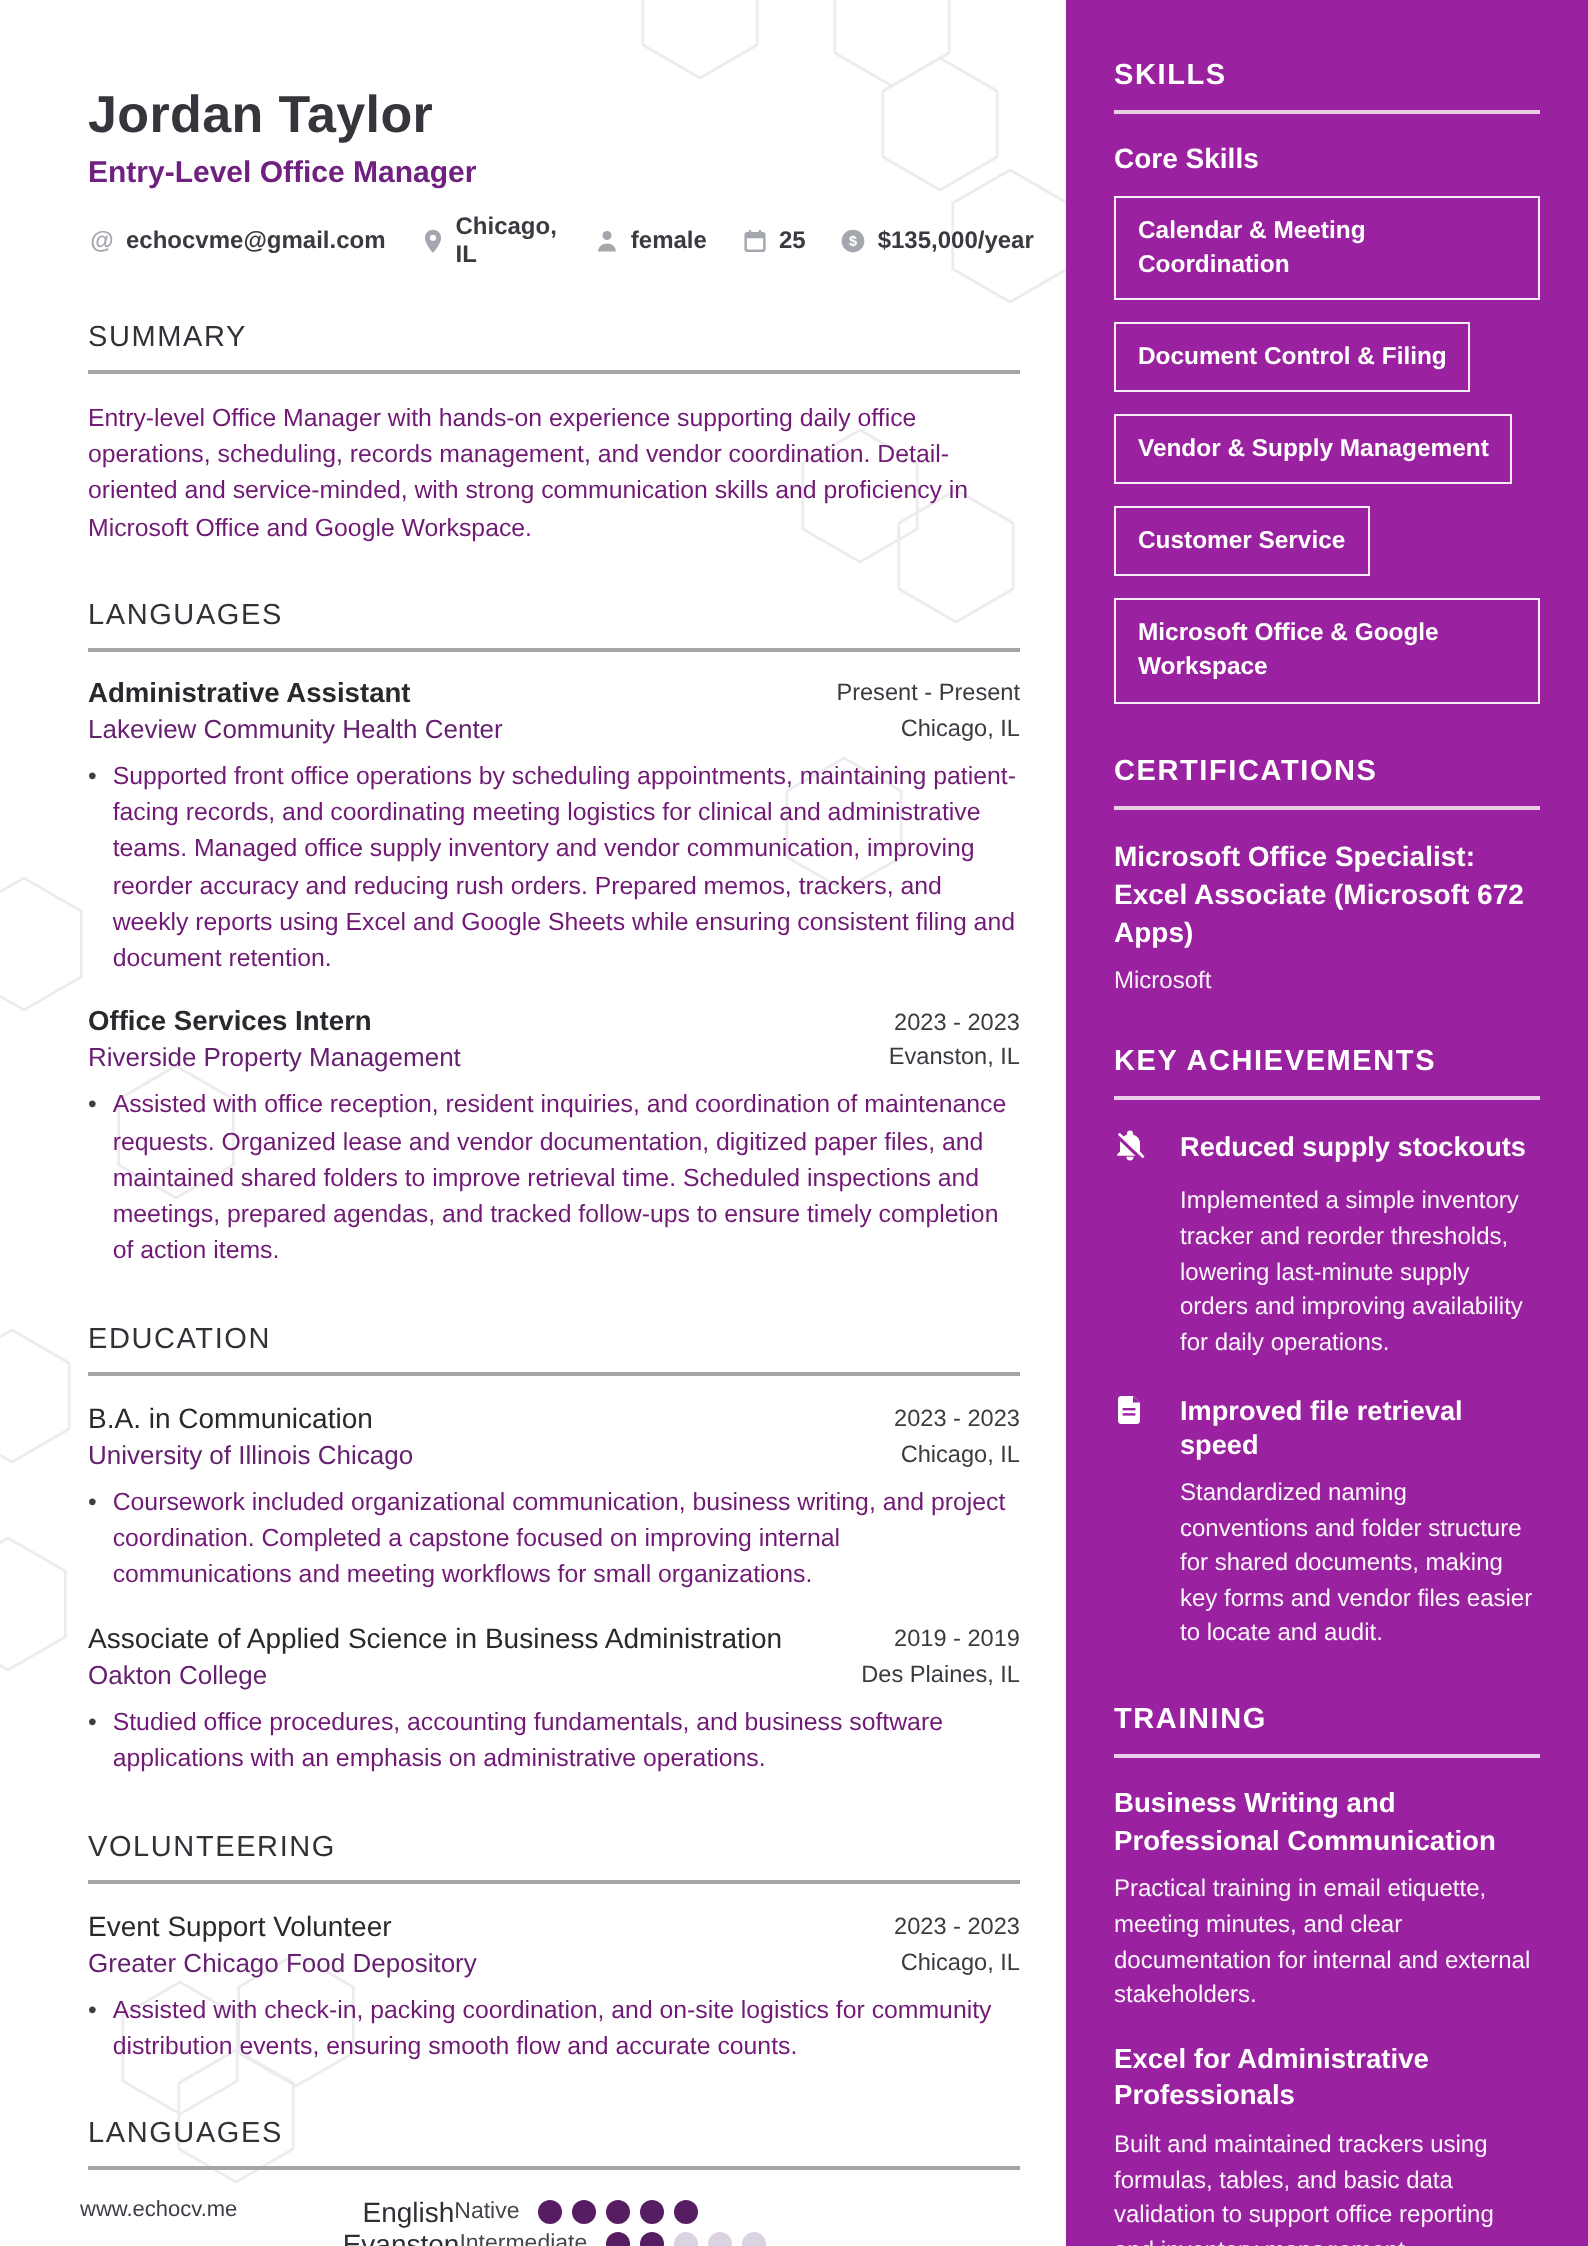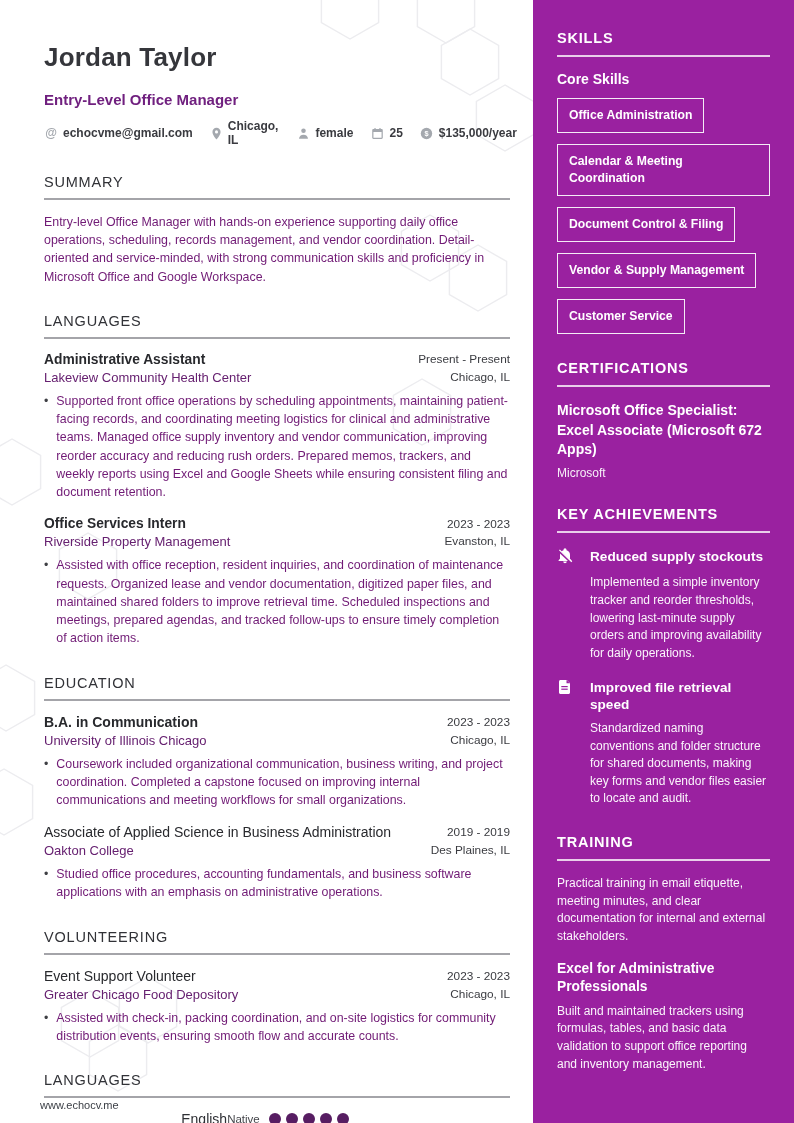--- a/index.html
+++ b/index.html
@@ -11,21 +11,21 @@
   }
   .hex-bg { position:absolute; inset:0; z-index:0; pointer-events:none; }
   .hex-bg polygon { fill:none; stroke:#ececef; stroke-width:1.4; }
 
   
   .left {
     position:relative; z-index:1; width:533px; flex:0 0 533px;
     padding:42px 23px 0 44px;
   }
   .name { font-size:26px; font-weight:700; color:#35363b; letter-spacing:.2px; }
-  .job-title { margin-top:18px; font-size:15px; font-weight:700; color:var(--accent-purple,#70207f); }
+  .job-title { margin-top:5px; font-size:15px; font-weight:700; color:var(--accent-purple,#70207f); }
   .contact-row { display:flex; align-items:center; gap:17px; margin-top:11px; }
   .contact-item { display:flex; align-items:center; gap:5px; }
   .contact-item .cicon { width:14px; height:14px; display:inline-flex; align-items:center; justify-content:center; color:#a4a8ae; font-size:12px; font-weight:700; }
   .contact-item .cicon svg { width:13px; height:13px; fill:#a4a8ae; }
   .contact-item .cval { font-size:12px; font-weight:700; color:#3a3b40; }
 
   .lsection { margin-top:27px; }
   .lsection h2 {
     font-size:14.5px; font-weight:500; color:#313237; letter-spacing:.8px;
   }
@@ -190,21 +190,21 @@
         </div>
       </div>
     </div>
 
     <div class="lsection">
       <h2>EDUCATION</h2>
       <hr class="lrule">
 
       <div class="entry">
         <div class="entry-head">
-          <span class="entry-title" style="font-weight:700; font-size:14px;">B.A. in Communication</span>
+          <span class="entry-title" style="font-weight:400; font-size:14px;">B.A. in Communication</span>
           <span class="entry-dates">2023 - 2023</span>
         </div>
         <div class="entry-head">
           <span class="entry-org">University of Illinois Chicago</span>
           <span class="entry-loc">Chicago, IL</span>
         </div>
         <div class="bullet">
           <span class="bullet-dot">•</span>
           <span class="bullet-text">Coursework included organizational communication, business writing, and project coordination. Completed a capstone focused on improving internal communications and meeting workflows for small organizations.</span>
         </div>
@@ -275,25 +275,25 @@
       </div>
     </div>
   </div>
 
   <aside class="right">
 
     <div class="rsection">
       <h2>SKILLS</h2>
       <div class="skill-group-label">Core Skills</div>
       <div class="chips">
-        <div class="chip">Office Administration</div>
         <div class="chip">Calendar &amp; Meeting Coordination</div>
         <div class="chip">Document Control &amp; Filing</div>
         <div class="chip">Vendor &amp; Supply Management</div>
         <div class="chip">Customer Service</div>
+        <div class="chip">Microsoft Office &amp; Google Workspace</div>
       </div>
     </div>
 
     <div class="rsection">
       <h2>CERTIFICATIONS</h2>
       <div class="cert-title">Microsoft Office Specialist: Excel Associate (Microsoft 672 Apps)</div>
       <div class="cert-issuer">Microsoft</div>
     </div>
 
     <div class="rsection">
@@ -321,20 +321,21 @@
           </span>
           <span class="achv-title">Improved file retrieval speed</span>
           <span class="achv-text">Standardized naming conventions and folder structure for shared documents, making key forms and vendor files easier to locate and audit.</span>
         </div>
       </div>
     </div>
 
     <div class="rsection">
       <h2>TRAINING</h2>
       <div class="train">
+        <div class="train-title">Business Writing and Professional Communication</div>
         <div class="train-text">Practical training in email etiquette, meeting minutes, and clear documentation for internal and external stakeholders.</div>
       </div>
       <div class="train">
         <div class="train-title">Excel for Administrative Professionals</div>
         <div class="train-text">Built and maintained trackers using formulas, tables, and basic data validation to support office reporting and inventory management.</div>
       </div>
     </div>
   </aside>
 
   <div class="footer-url">www.echocv.me</div>

